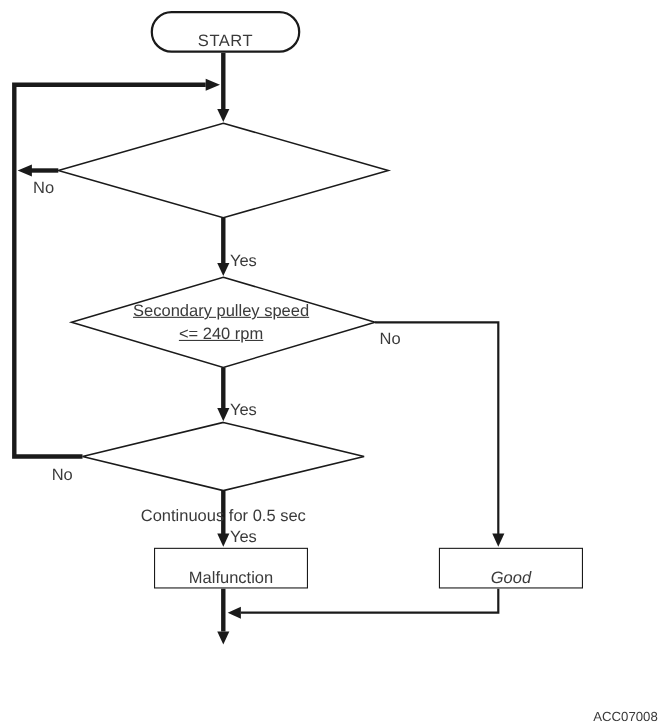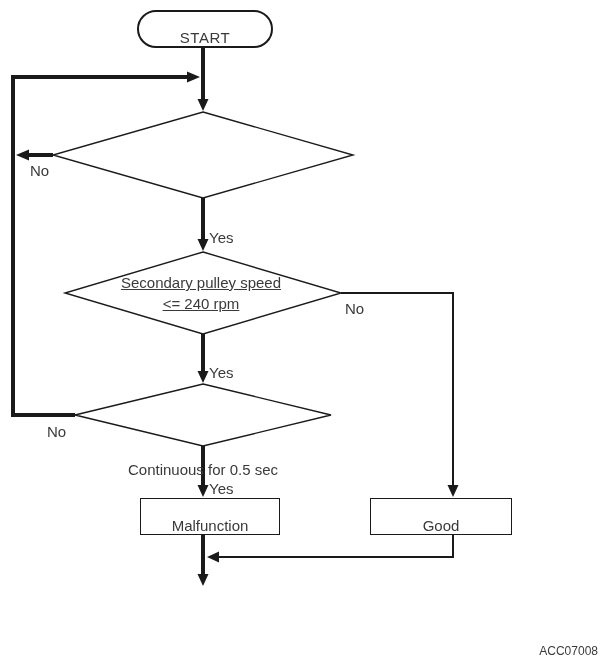--- a/index.html
+++ b/index.html
@@ -116,21 +116,21 @@
   </svg>
 
   <div class="node stadium" style="left:137px; top:10px; width:136px; height:38px;">
     <span>START</span>
   </div>
 
   <div class="node" style="left:140px; top:498px; width:140px; height:37px;">
     <span>Malfunction</span>
   </div>
 
-  <div class="node" style="left:370px; top:498px; width:142px; height:37px;">
+  <div class="node" style="left:399px; top:498px; width:131px; height:37px;font-style:italic;">
     <span>Good</span>
   </div>
 
 
 
   <div class="dtext" style="left:63px; top:272px; width:276px;text-decoration:underline;">
     <div>Secondary pulley speed</div>
     <div>&lt;= 240 rpm</div>
   </div>
 

